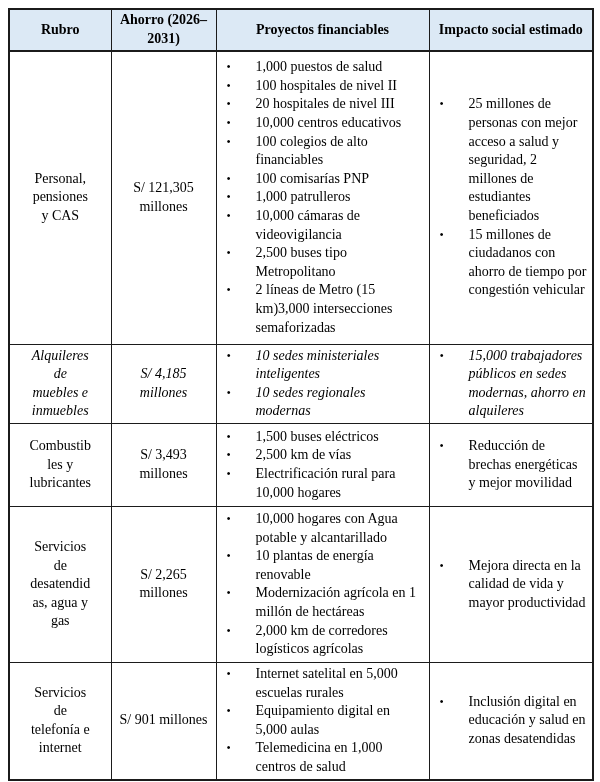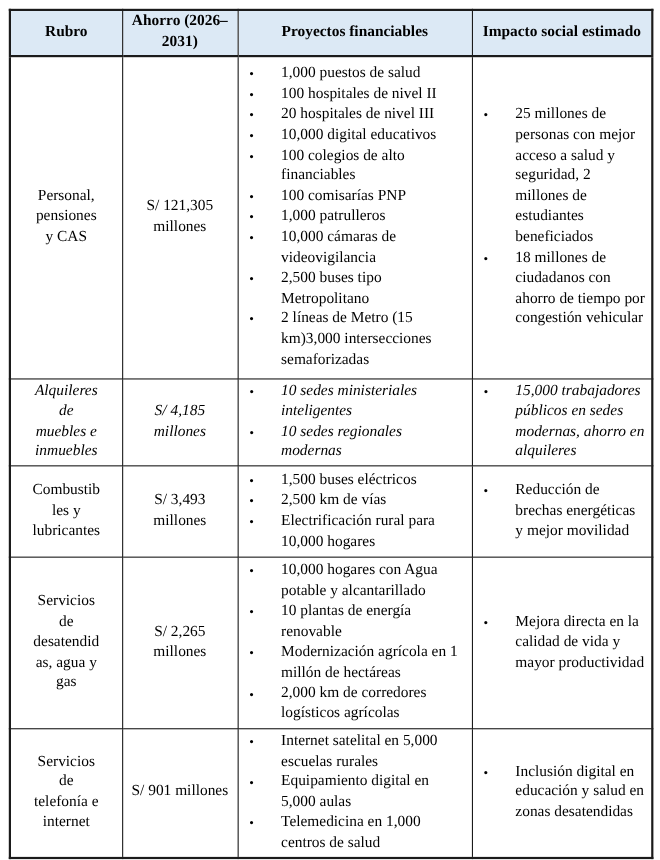--- a/index.html
+++ b/index.html
@@ -85,21 +85,21 @@
           <div class="bullet">
             <span class="marker">•</span>
             <span class="text">100 hospitales de nivel II</span>
           </div>
           <div class="bullet">
             <span class="marker">•</span>
             <span class="text">20 hospitales de nivel III</span>
           </div>
           <div class="bullet">
             <span class="marker">•</span>
-            <span class="text">10,000 digital educativos</span>
+            <span class="text">10,000 centros educativos</span>
           </div>
           <div class="bullet">
             <span class="marker">•</span>
             <span class="text">100 colegios de alto financiables</span>
           </div>
           <div class="bullet">
             <span class="marker">•</span>
             <span class="text">100 comisarías PNP</span>
           </div>
           <div class="bullet">
@@ -119,21 +119,21 @@
             <span class="text">2 líneas de Metro (15 km)3,000 intersecciones semaforizadas</span>
           </div>
         </td>
         <td>
           <div class="bullet">
             <span class="marker">•</span>
             <span class="text">25 millones de personas con mejor acceso a salud y seguridad, 2 millones de estudiantes beneficiados</span>
           </div>
           <div class="bullet">
             <span class="marker">•</span>
-            <span class="text">18 millones de ciudadanos con ahorro de tiempo por congestión vehicular</span>
+            <span class="text">15 millones de ciudadanos con ahorro de tiempo por congestión vehicular</span>
           </div>
         </td>
       </tr>
       <tr>
         <td class="center rubro-cell">Alquileres de muebles e inmuebles</td>
         <td class="center">S/ 4,185 millones</td>
         <td>
           <div class="bullet">
             <span class="marker">•</span>
             <span class="text">10 sedes ministeriales inteligentes</span>

